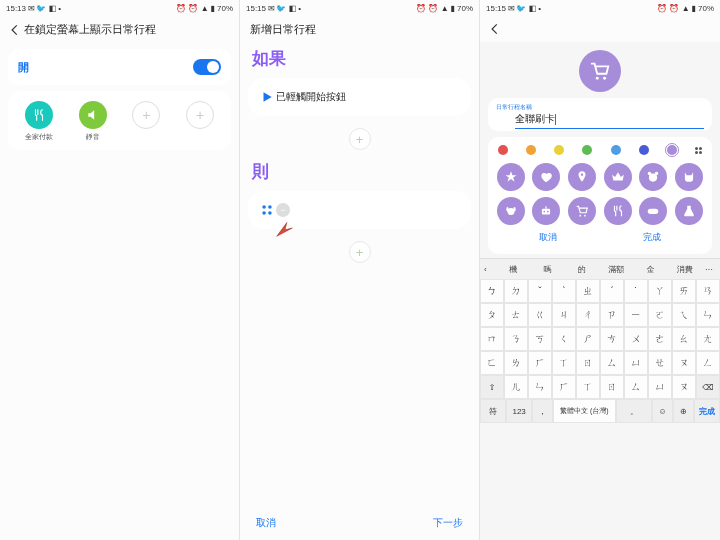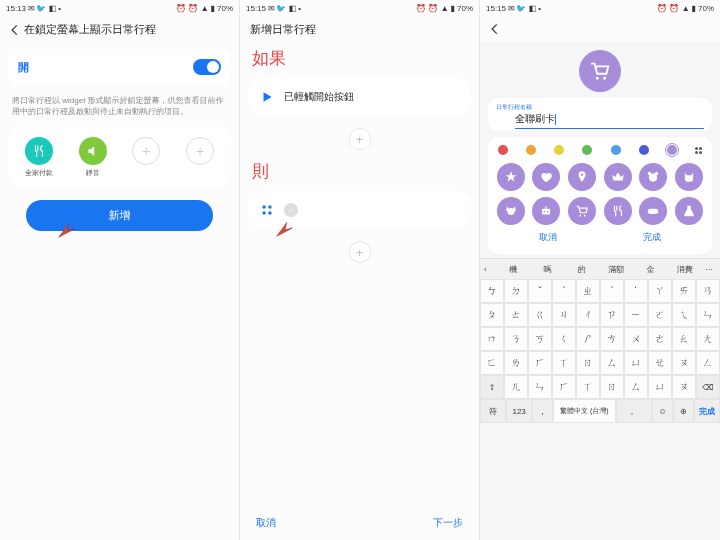--- a/index.html
+++ b/index.html
@@ -24,22 +24,22 @@
   .quick-item { display: flex; flex-direction: column; align-items: center; gap: 3px; width: 48px; }
   .quick-circle { width: 28px; height: 28px; border-radius: 50%; display: flex; align-items: center; justify-content: center; }
   .quick-circle.teal { background: #19c9bc; }
   .quick-circle.green { background: #7fc93d; }
   .quick-circle.empty { border: 1px solid #ddd; color: #ccc; font-size: 14px; }
   .quick-label { font-size: 7px; color: #555; }
   .add-btn { margin: 14px 26px 0; background: #1976f0; color: #fff; text-align: center; border-radius: 16px; padding: 8px 0; font-size: 11px; font-weight: 500; position: relative; }
   .arrow { position: absolute; width: 22px; height: 22px; }
   .arrow svg { width: 100%; height: 100%; }
   
-  .section-title { font-size: 17px; font-weight: 400; color: #ef4444; padding: 4px 12px 6px; }
-  .rule-card { background: #fff; border-radius: 16px; margin: 2px 8px 6px; padding: 10px 10px; display: flex; align-items: center; gap: 8px; position: relative; }
+  .section-title { font-size: 17px; font-weight: 700; color: #8b5cf6; padding: 4px 12px 6px; }
+  .rule-card { background: #fff; border-radius: 16px; margin: 2px 8px 6px; padding: 10px 10px; display: flex; align-items: center; gap: 0; position: relative; }
   .rule-icon { width: 18px; height: 18px; display: flex; align-items: center; justify-content: center; color: #1976f0; }
   .rule-text { flex: 1; }
   .rule-text .main { font-size: 10px; color: #222; }
   .rule-text .sub { font-size: 7px; color: #1976f0; }
   .rule-remove { width: 14px; height: 14px; border-radius: 50%; background: #ddd; color: #fff; display: flex; align-items: center; justify-content: center; font-size: 9px; }
   .plus-row { display: flex; justify-content: center; padding: 6px 0; }
   .plus-circle { width: 22px; height: 22px; border-radius: 50%; background: #fff; border: 1px solid #e8e8e8; display: flex; align-items: center; justify-content: center; color: #b9cfb2; font-size: 13px; }
   .footer2 { position: absolute; bottom: 0; left: 0; right: 0; display: flex; justify-content: space-between; padding: 10px 16px; font-size: 10px; }
   .footer2 .cancel { color: #1976f0; }
   .footer2 .next { color: #1976f0; }
@@ -101,21 +101,20 @@
           <svg viewBox="0 0 24 24">
             <path d="M15 4l-8 8 8 8" stroke="#333" stroke-width="2" fill="none"></path>
           </svg>
         </span>
       <span class="title">在鎖定螢幕上顯示日常行程</span>
     </div>
     <div class="toggle-row">
       <span class="label">開</span>
       <span class="switch"></span>
     </div>
-    <div class="desc">將日常行程以 widget 形式顯示於鎖定螢幕，供您查看目前作用中的日常行程及啟動與停止未自動執行的項目。</div>
     <div class="quick-card">
       <div class="quick-item">
         <div class="quick-circle teal">
             <svg width="14" height="14" viewBox="0 0 24 24">
               <path d="M6 3v8a2 2 0 002 2v8M10 3v8M18 3c-2 0-3 2-3 5s1 4 3 4v9" stroke="#fff" stroke-width="2" fill="none" stroke-linecap="round"></path>
             </svg>
           </div>
         <span class="quick-label">全家付款</span>
       </div>
       <div class="quick-item">
@@ -124,28 +123,20 @@
               <path d="M4 9v6h4l6 5V4l-6 5H4z" fill="#fff"></path>
             </svg>
           </div>
         <span class="quick-label">靜音</span>
       </div>
       <div class="quick-item">
         <div class="quick-circle empty">+</div>
       </div>
       <div class="quick-item">
         <div class="quick-circle empty">+</div>
-      </div>
-    </div>
-    <div class="add-btn">
-      <span>新增</span>
-      <div class="arrow" style="left:30px; top:18px;">
-        <svg viewBox="0 0 24 24">
-            <path d="M3 21 L14 6 L12 14 L20 12 Z" fill="#d84b3a" stroke="#9c2e20" stroke-width="0.6"></path>
-          </svg>
       </div>
     </div>
   </div>
 
   <div class="screen">
     <div class="statusbar">
       <div class="left">
         <span>15:15</span>
         <span>✉</span>
         <span>🐦</span>

